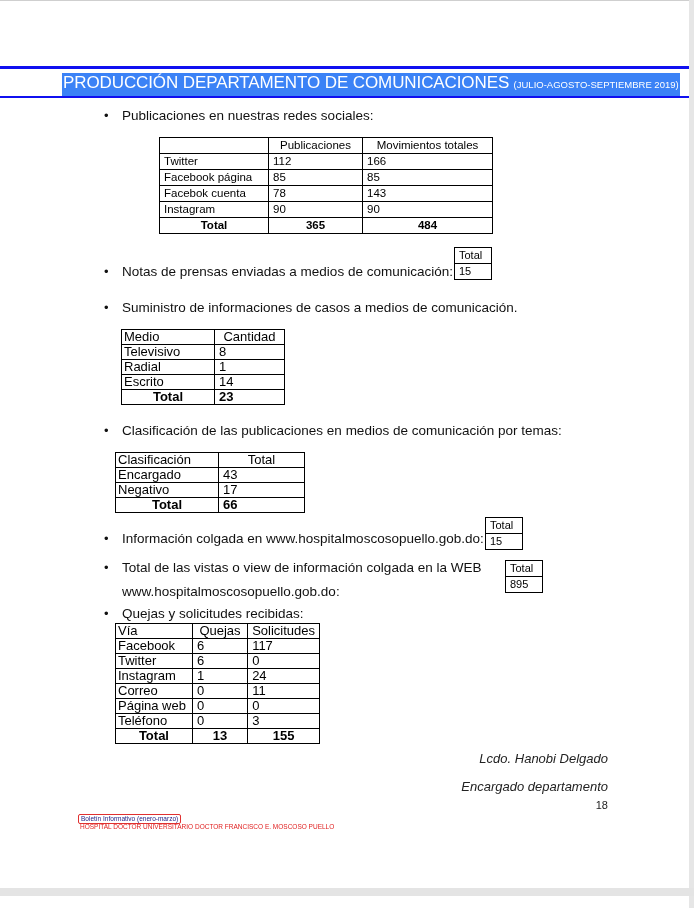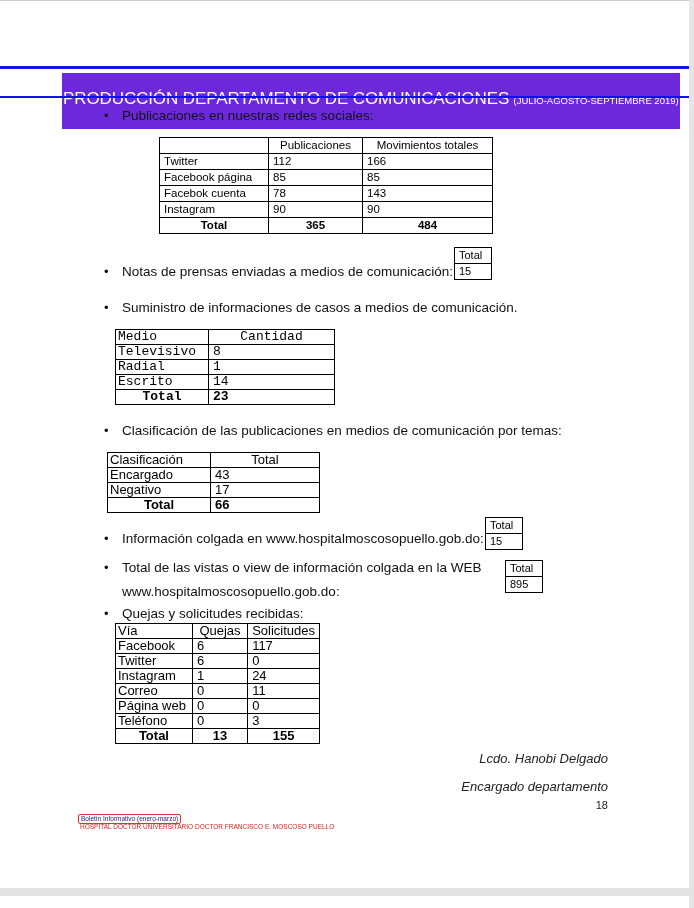--- a/index.html
+++ b/index.html
@@ -1,21 +1,21 @@
 <!DOCTYPE html>
 <html><head>
 <meta charset="utf-8">
 <style>
   html, body { margin:0; padding:0; }
   body { width:694px; height:908px; background:#ffffff; position:relative; overflow:hidden; font-family:"Liberation Sans", sans-serif; color:#000; }
   .topbar { position:absolute; left:0; top:0; width:694px; height:1px; background:#cfcfcf; }
   .scroll-track { position:absolute; right:0; top:0; width:5px; height:908px; background:#e6e6e6; }
   .page-gap { position:absolute; left:0; top:888px; width:694px; height:8px; background:#e4e4e4; }
   .rule { position:absolute; left:0; width:689px; background:#1010f0; }
-  .title-band { position:absolute; left:62px; top:73px; height:24px; background:#6d28d9; color:#fff; white-space:nowrap; padding:16px 1px; }
+  .title-band { position:absolute; left:62px; top:73px; height:24px; background:#3b82f6; color:#fff; white-space:nowrap; padding:0 1px; }
   .title-main { font-size:17px; line-height:20px; letter-spacing:-0.1px; }
   .title-sub { font-size:9.5px; line-height:20px; }
   .bullet { position:absolute; font-size:13.5px; line-height:16px; color:#111; white-space:nowrap; }
   .bullet .dot { position:absolute; left:-18px; top:0; font-size:13px; }
   table { border-collapse:collapse; position:absolute; }
   td, th { border:1px solid #000; padding:0 4px; font-weight:normal; text-align:left; white-space:nowrap; }
   .t-calibri td { font-size:11.5px; line-height:15px; height:15px; }
   .t-arial td { font-size:13px; line-height:14px; height:14px; }
   .bold { font-weight:bold; }
   .center { text-align:center; }
@@ -89,21 +89,21 @@
   </table>
 <div class="bullet" style="left:122px;top:264px;">
   <span class="dot">•</span>
   <span>Notas de prensas enviadas a medios de comunicación:</span>
 </div>
 
 <div class="bullet" style="left:122px;top:300px;">
   <span class="dot">•</span>
   <span>Suministro de informaciones de casos a medios de comunicación.</span>
 </div>
-<table class="t-arial" style="left:115px;top:329px;width:220px;font-family:Liberation Mono, monospace;">
+<table class="t-arial" style="left:121px;top:329px;width:164px;">
   <tbody>
       <tr>
     <td style="width:88px;padding:0 2px">Medio</td>
     <td class="center">Cantidad</td>
   </tr>
   <tr>
     <td style="padding:0 2px">Televisivo</td>
     <td>8</td>
   </tr>
   <tr>
@@ -118,21 +118,21 @@
     <td class="bold center">Total</td>
     <td class="bold">23</td>
   </tr>
 </tbody>
   </table>
 
 <div class="bullet" style="left:122px;top:423px;">
   <span class="dot">•</span>
   <span>Clasificación de las publicaciones en medios de comunicación por temas:</span>
 </div>
-<table class="t-arial" style="left:107px;top:452px;width:213px;">
+<table class="t-arial" style="left:115px;top:452px;width:190px;">
   <tbody>
       <tr>
     <td style="width:98px;padding:0 2px">Clasificación</td>
     <td class="center">Total</td>
   </tr>
   <tr>
     <td style="padding:0 2px">Encargado</td>
     <td>43</td>
   </tr>
   <tr>

